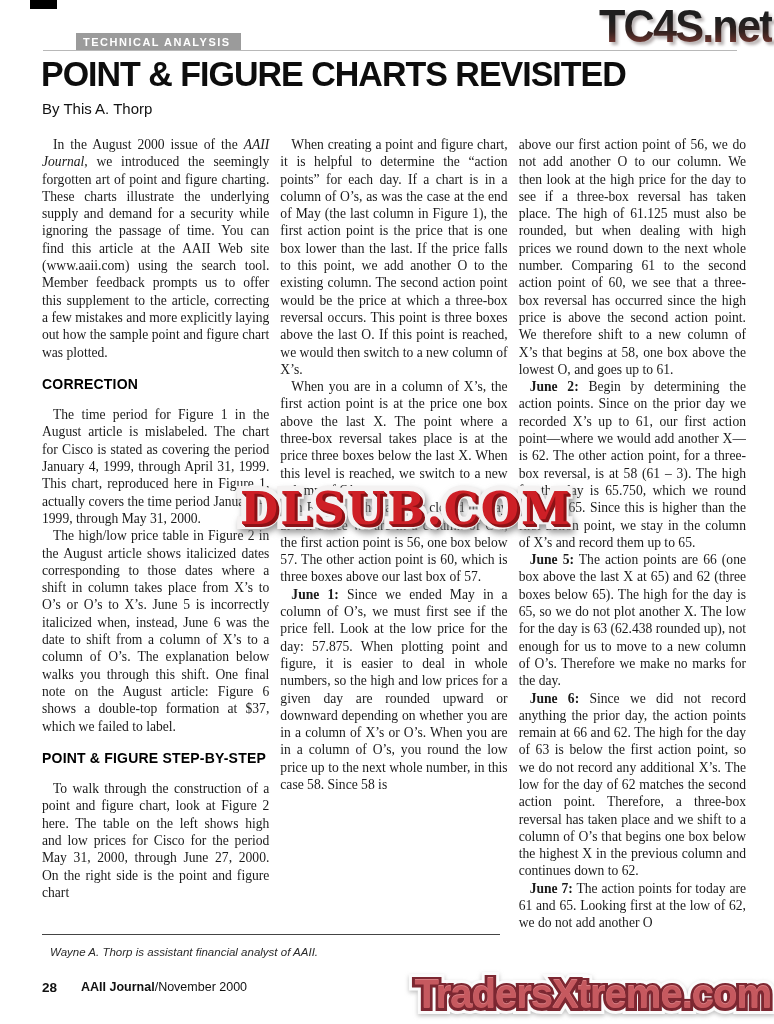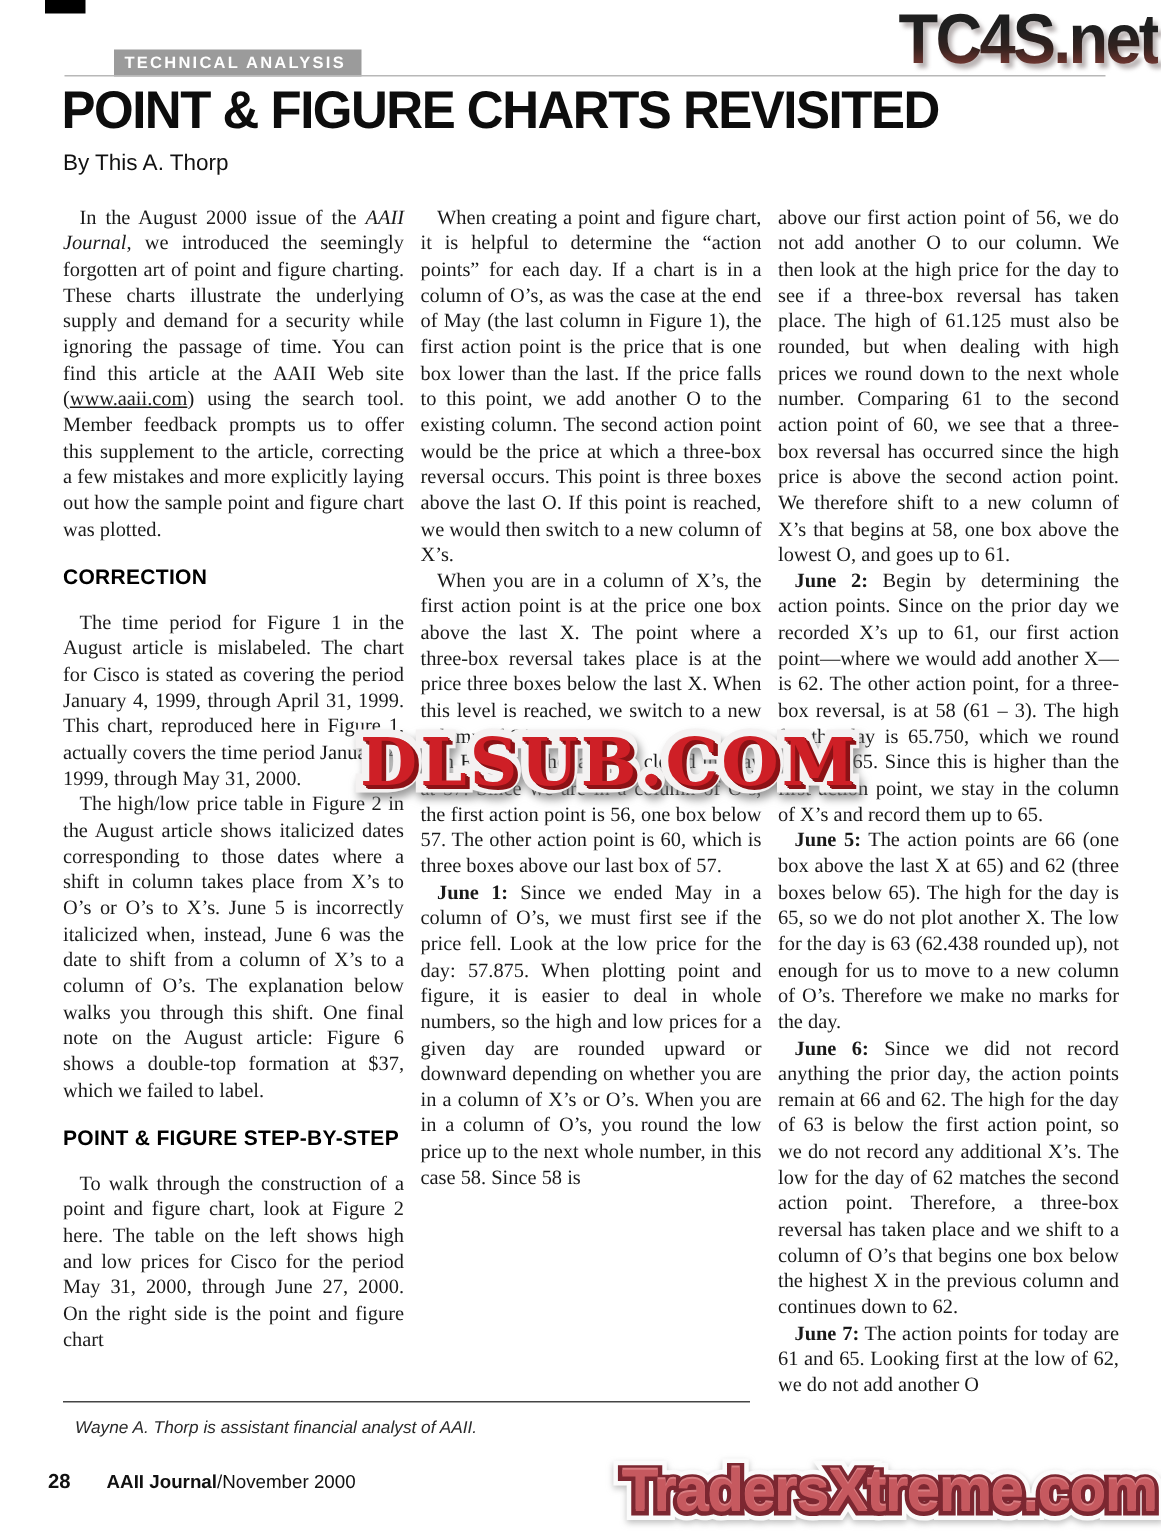--- a/index.html
+++ b/index.html
@@ -24,28 +24,28 @@
   .columns{position:absolute;left:42px;top:136px;width:704px;height:802px;
            display:flex;gap:11px;overflow:hidden;}
   .col{width:228px;font-size:13.6px;line-height:17.3px;text-align:justify;
        hyphens:auto;-webkit-hyphens:auto;}
   .col p{margin:0;text-indent:11px;}
   .col p.ni{text-indent:0;}
   .col h2{font-family:"Liberation Sans",sans-serif;font-size:14px;letter-spacing:.2px;
           color:#000;margin:15px 0 13px 0;text-align:left;}
   .col i{font-style:italic;}
   .col b.it{}
-  .link{text-decoration:underline;cursor:pointer;}
+  .link{cursor:pointer;}
 
   
   .foot-rule{position:absolute;left:42px;top:934px;width:458px;height:1px;background:#444;}
   .footnote{position:absolute;left:50px;top:946px;font-family:"Liberation Sans",sans-serif;
             font-style:italic;font-size:11.5px;color:#2a2a2a;}
-  .footer{position:absolute;left:32px;top:980px;font-family:"Liberation Sans",sans-serif;
-          font-size:12.5px;color:#111;display:flex;gap:24px;align-items:flex-end;}
+  .footer{position:absolute;left:42px;top:980px;font-family:"Liberation Sans",sans-serif;
+          font-size:12.5px;color:#111;display:flex;gap:24px;align-items:flex-start;}
   .footer .pagenum{font-weight:bold;font-size:13.5px;}
   .footer .jbold{font-weight:bold;}
 
   
   .wm{pointer-events:none;}
   .wm-top{position:absolute;right:2px;top:-2px;font-family:"Liberation Sans",sans-serif;
           font-weight:bold;font-size:47px;letter-spacing:-2px;transform:scaleX(.92);
           transform-origin:top right;}
   .wm-top .shadow{position:absolute;right:-3px;top:3px;color:#b9b3b3;filter:blur(1.5px);}
   .wm-top .face{position:relative;background:linear-gradient(180deg,#1f1f1f 40%,#33221f 62%,#934139 95%);

